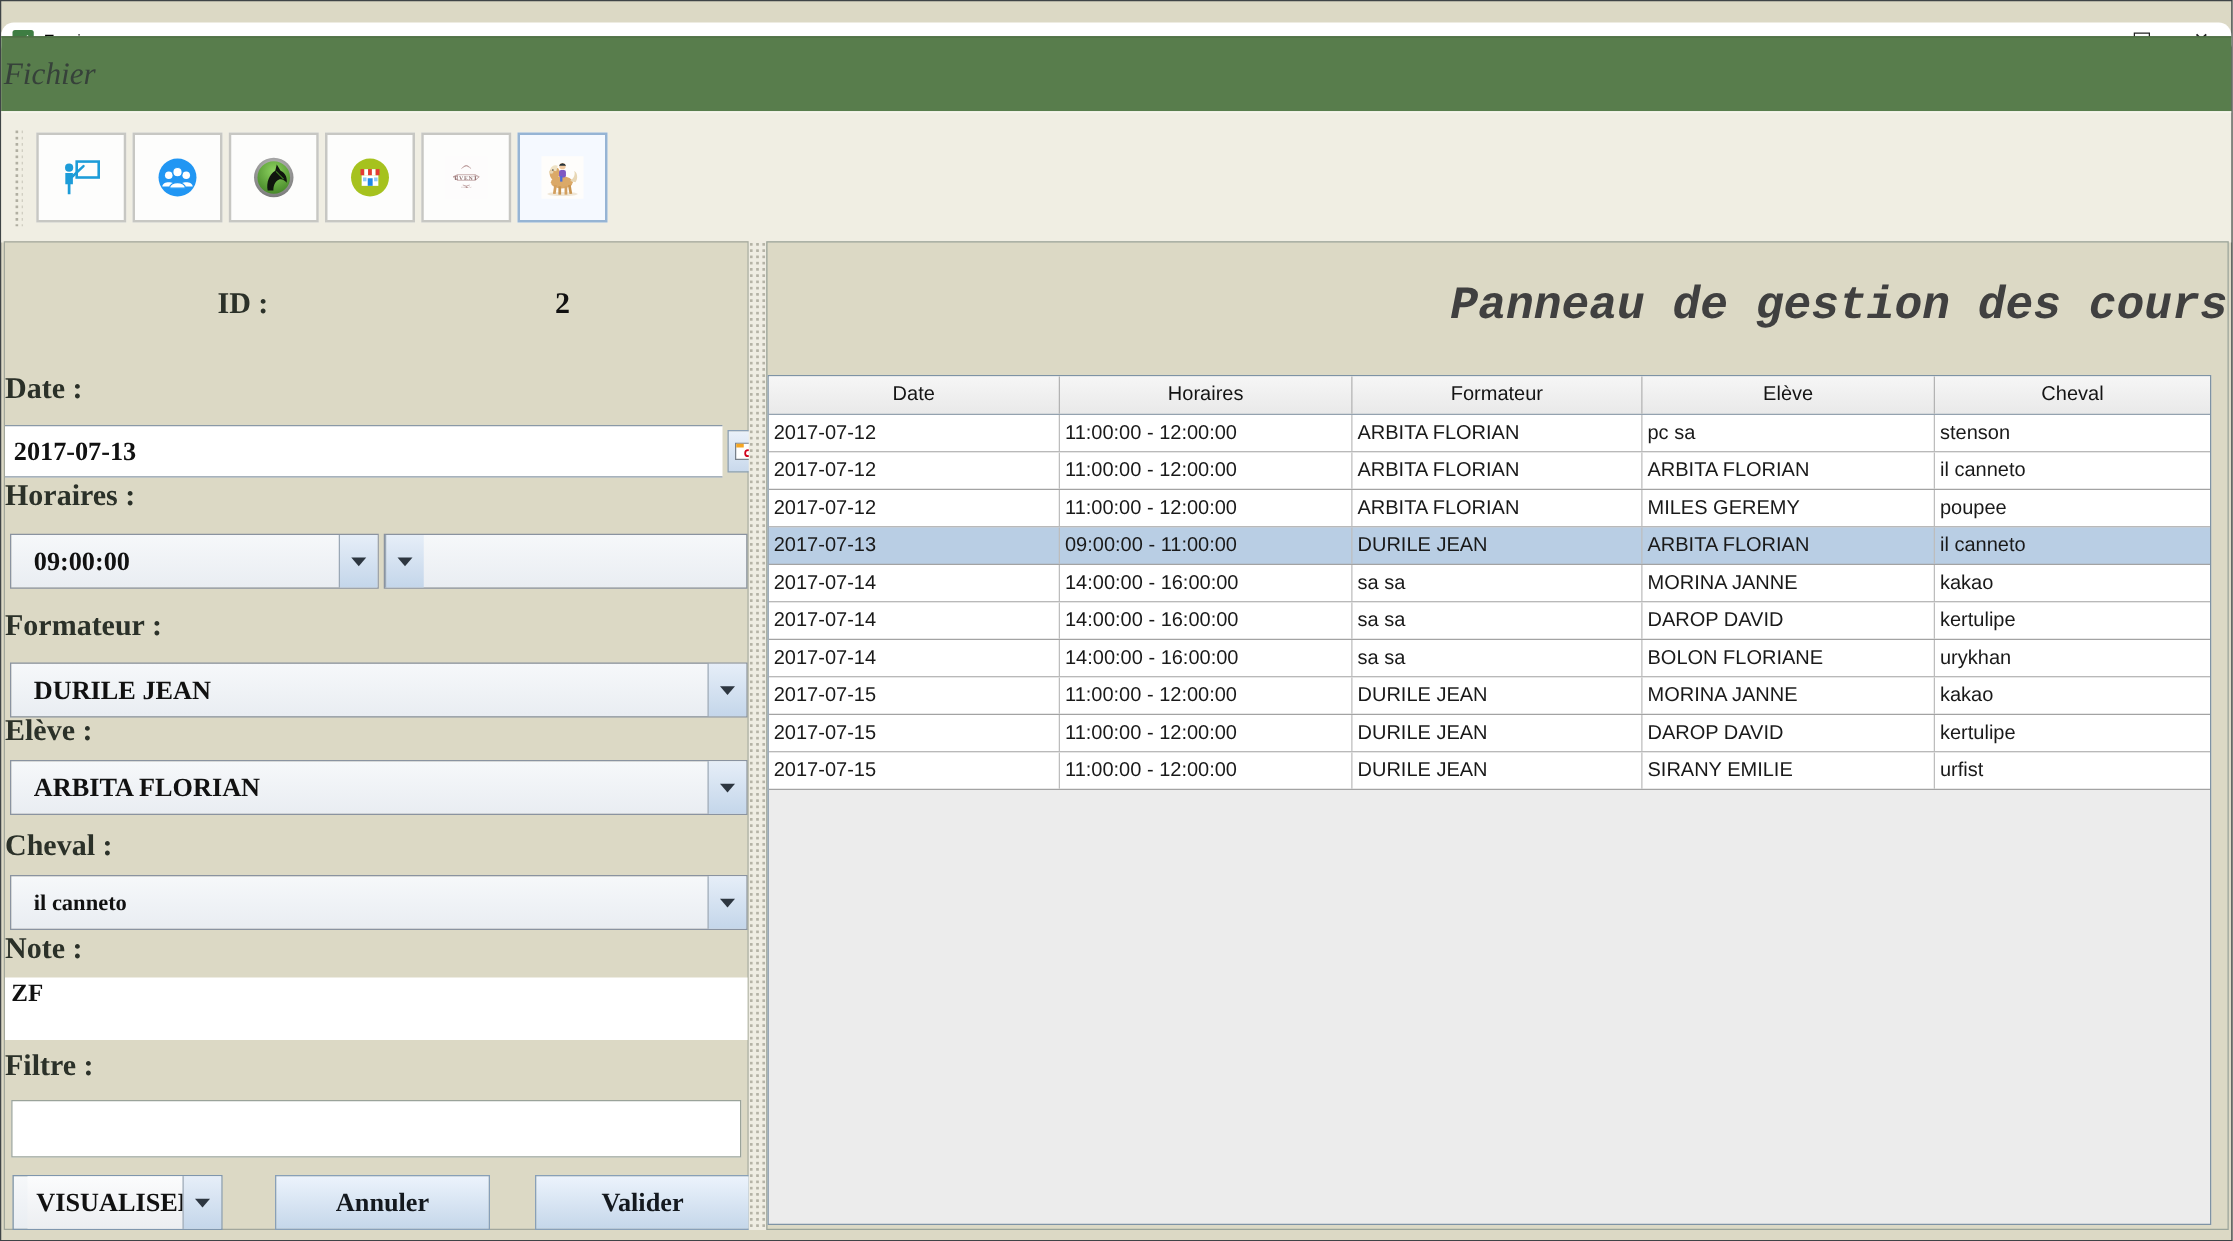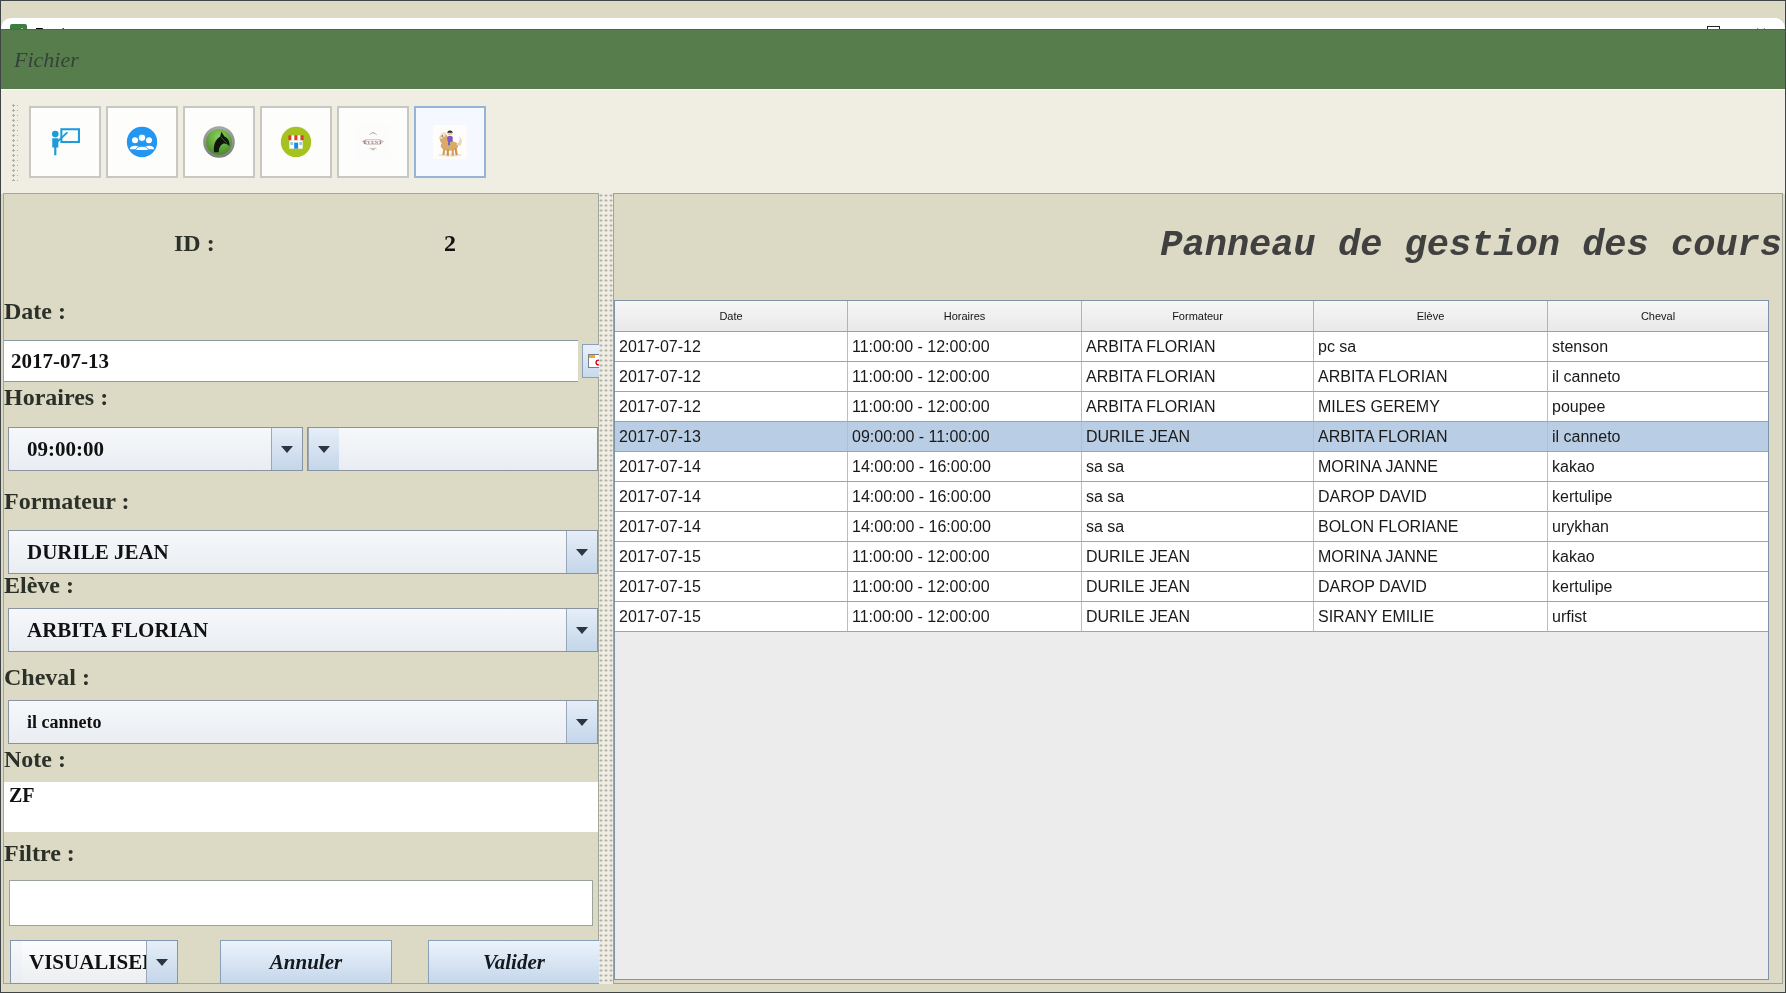--- a/index.html
+++ b/index.html
@@ -16,22 +16,22 @@
   .title-text{font-size:13px;color:#000;}
   .win-controls{margin-left:auto;display:flex;height:100%;}
   .wc{width:48px;height:100%;display:flex;align-items:center;justify-content:center;color:#222;}
   .min-glyph{width:12px;height:0;border-top:1.6px solid #222;display:block;}
   .max-glyph{width:11px;height:11px;border:1.6px solid #222;display:block;}
   .close-glyph{font-size:15px;line-height:15px;color:#222;}
 
   
   .menubar{position:absolute;left:0;top:28px;right:0;height:60px;background:#587d4c;
            display:flex;align-items:center;border-top:1px solid #4a6b40;}
-  .menu-item{font-family:"Liberation Serif", serif;font-style:italic;font-size:22px;
-             color:#36413a;margin-left:13px;}
+  .menu-item{font-family:"Liberation Serif", serif;font-style:italic;font-size:25px;
+             color:#36413a;margin-left:2px;}
 
   
   .toolbar{position:absolute;left:0;top:88px;right:0;height:104px;background:#f0eee3;
            border-top:1px solid #fbfaf4;display:flex;align-items:center;}
   .grip{width:7px;height:78px;margin-left:10px;margin-right:6px;
         background-image:radial-gradient(#b0aea1 1px, transparent 1.3px);
         background-size:5px 5px;}
   .tbtn{width:72px;height:72px;margin-left:5px;background:#fdfdfc;border:2px solid #c7c7c3;
         display:flex;align-items:center;justify-content:center;padding:17px;box-sizing:border-box;}
   .tbtn.sel{border:2px solid #96b4d4;background:#f5f9ff;}
@@ -84,33 +84,33 @@
              padding:2px 0 0 5px;box-sizing:border-box;}
   .lbl-filtre{left:0;right:0;top:646px;}
   .filtre-field{position:absolute;left:5px;top:686px;width:584px;height:46px;background:#fff;
                 border:1px solid #9aa39a;box-sizing:border-box;}
   .visualiser{left:6px;top:746px;width:168px;}
   .visualiser .combo-val{justify-content:flex-start;background:linear-gradient(#fbfcfd,#eceef1);}
   .visualiser{border:1px solid #7f96ad;}
   .btn{position:absolute;top:746px;height:44px;background:linear-gradient(#ecf3fc,#c5d7ea);
        border:1px solid #88a0b8;box-sizing:border-box;display:flex;align-items:center;
        justify-content:center;font-family:"Liberation Serif", serif;font-weight:bold;
-       font-size:21px;color:#14191f;font-style:italic;}
+       font-size:21px;color:#14191f;}
   .btn-annuler{left:216px;width:172px;}
   .btn-valider{left:424px;width:172px;}
 
   
   .panel-title{position:absolute;left:0;right:0;top:30px;text-align:right;
                font-family:Liberation Mono, monospace;font-style:italic;font-weight:bold;
                font-size:37px;color:#404040;}
   .tablewrap{position:absolute;left:0px;top:106px;right:13px;bottom:3px;
              border:1px solid #7e93a5;background:#ececec;overflow:hidden;}
   .thead{display:grid;grid-template-columns:233px 234px 232px 234px 1fr;height:30px;
          background:linear-gradient(#f6f6f6,#e9e9e9);border-bottom:1px solid #94a2af;}
-  .th{display:flex;align-items:center;justify-content:center;font-size:11px;color:#141414;
+  .th{display:flex;align-items:center;justify-content:center;font-size:16px;color:#141414;
       border-right:1px solid #b3b3b3;box-sizing:border-box;}
   .th:last-child{border-right:none;}
   .trow{display:grid;grid-template-columns:233px 234px 232px 234px 1fr;height:30px;
         background:#fff;border-bottom:1px solid #a3a3a3;box-sizing:border-box;}
   .trow.sel{background:#b9cee4;}
   .td{display:flex;align-items:center;font-size:16px;color:#191919;padding-left:4px;
       border-right:1px solid #bdbdbd;box-sizing:border-box;overflow:hidden;white-space:nowrap;}
   .td:last-child{border-right:none;}
 </style>
 </head>

